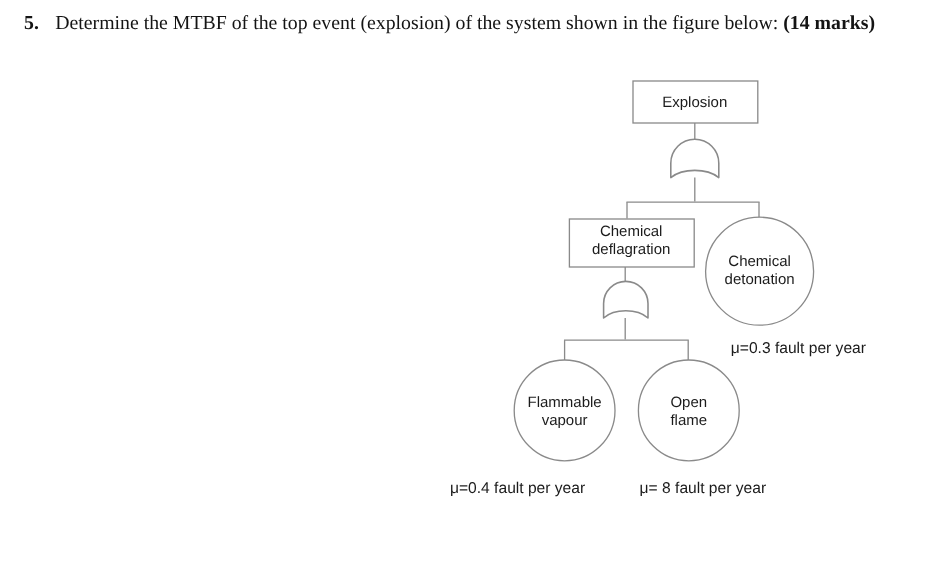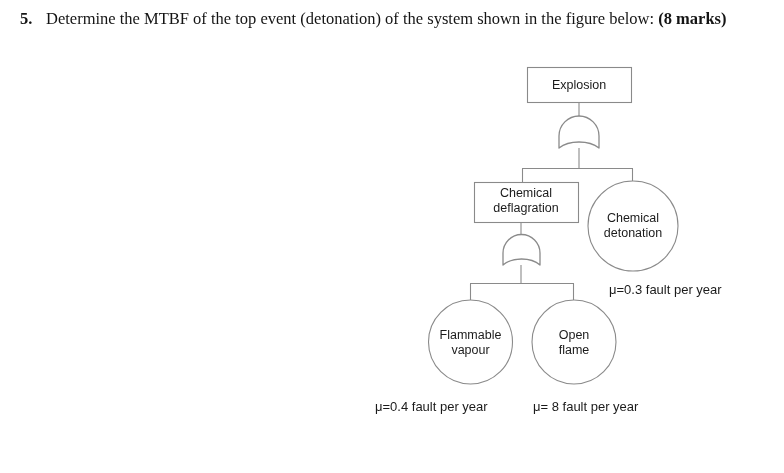--- a/index.html
+++ b/index.html
@@ -76,21 +76,21 @@
     stroke: #8a8a8a;
     stroke-width: 1.3;
     stroke-linejoin: round;
   }
 </style>
 </head>
 <body>
 
 <div id="question">
   <span class="qnum">5.</span>
-  <span class="qbody"><span>Determine the MTBF of the top event (detonation) of the system shown in the figure below: </span><span class="qmarks">(8 marks)</span></span>
+  <span class="qbody"><span>Determine the MTBF of the top event (explosion) of the system shown in the figure below: </span><span class="qmarks">(14 marks)</span></span>
 </div>
 
 <div id="diagram">
   <svg width="784" height="473" viewBox="0 0 784 473" xmlns="http://www.w3.org/2000/svg">
 
     <g>
       <rect class="ft-shape" x="527.5" y="67.5" width="104" height="35"></rect>
       <text class="ft-node-text" x="579" y="89" text-anchor="middle">Explosion</text>
     </g>
 

